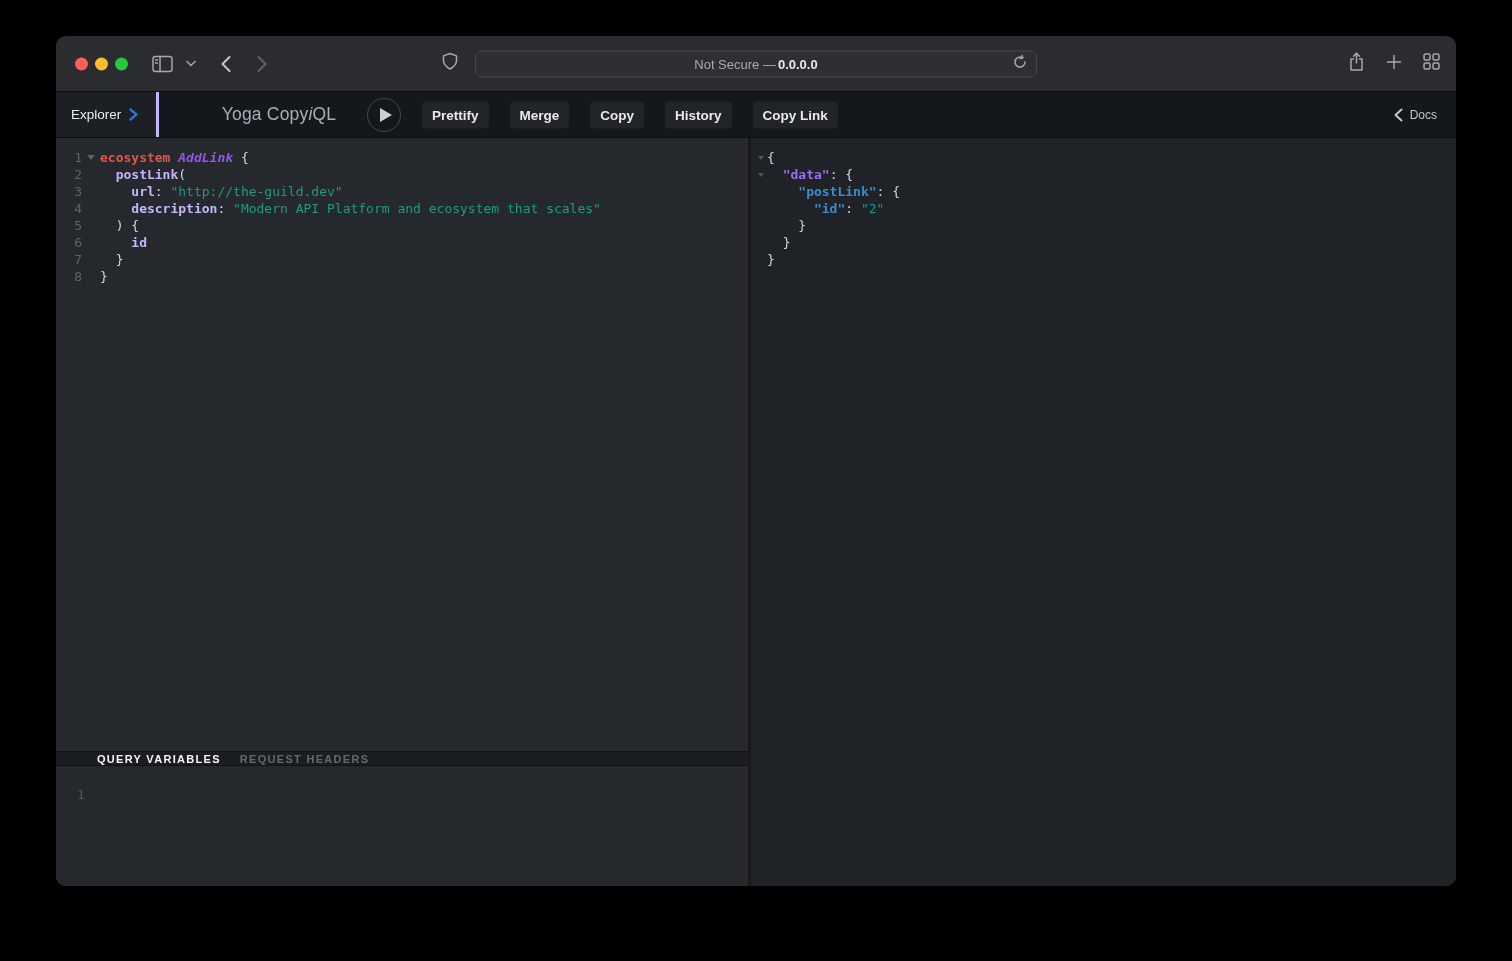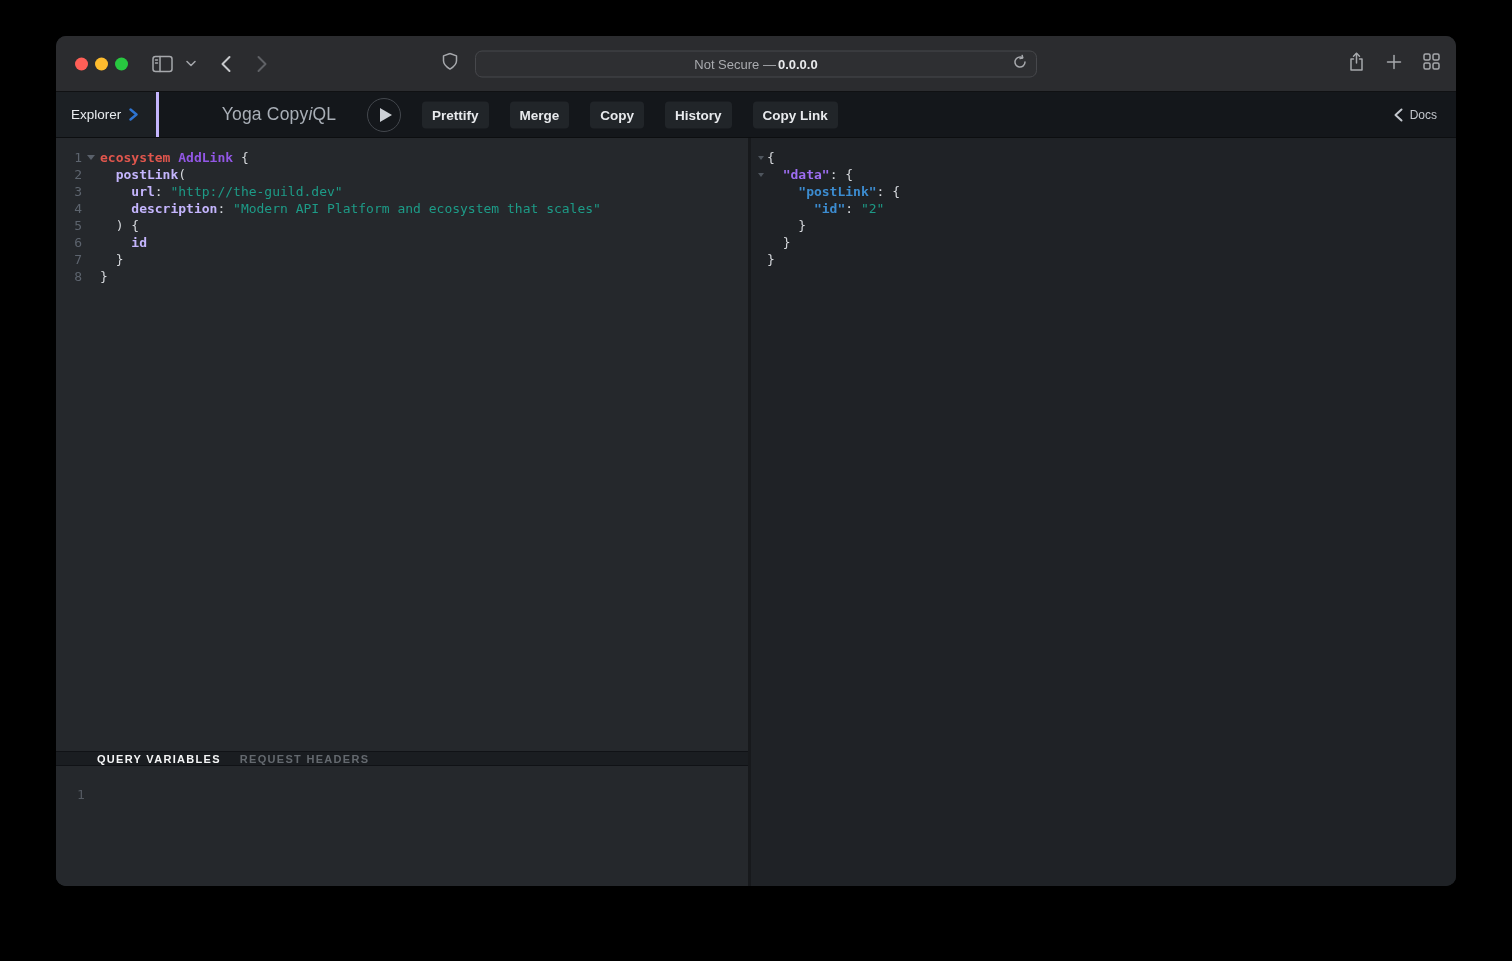--- a/index.html
+++ b/index.html
@@ -71,21 +71,21 @@
     font-size: 13px; line-height: 17px; padding-top: 11px; }
   .query-editor { flex: 1; min-height: 0; }
   .code-line { display: flex; height: 17px; align-items: center; }
   .gutter-num { width: 26px; flex-shrink: 0; text-align: right; color: #5d646e; }
   .fold { width: 18px; flex-shrink: 0; display: flex; align-items: center; justify-content: center; }
   .fold.has-arrow::after { content: ""; display: block; width: 0; height: 0;
     border-left: 4px solid transparent; border-right: 4px solid transparent;
     border-top: 5px solid #59606a; }
   .code-text { white-space: pre; color: #d6d9dd; }
   .tok-kw { color: #e0564d; font-weight: bold; }
-  .tok-def { color: #9257e5; font-weight: bold; }
+  .tok-def { color: #9257e5; font-weight: bold; font-style: italic; }
   .tok-prop { color: #c4b5fd; font-weight: bold; }
   .tok-str { color: #1d9b87; }
   .tok-pl { color: #d6d9dd; }
   .tok-kpurple { color: #9e6ef2; font-weight: bold; }
   .tok-kblue { color: #3c8cd0; font-weight: bold; }
 
   .response-viewer { padding-left: 4px; }
   .response-viewer .fold { width: 12px; }
   .response-viewer .fold.has-arrow::after { border-top-width: 4px;
     border-left-width: 3.5px; border-right-width: 3.5px; border-top-color: #4e555d; }

